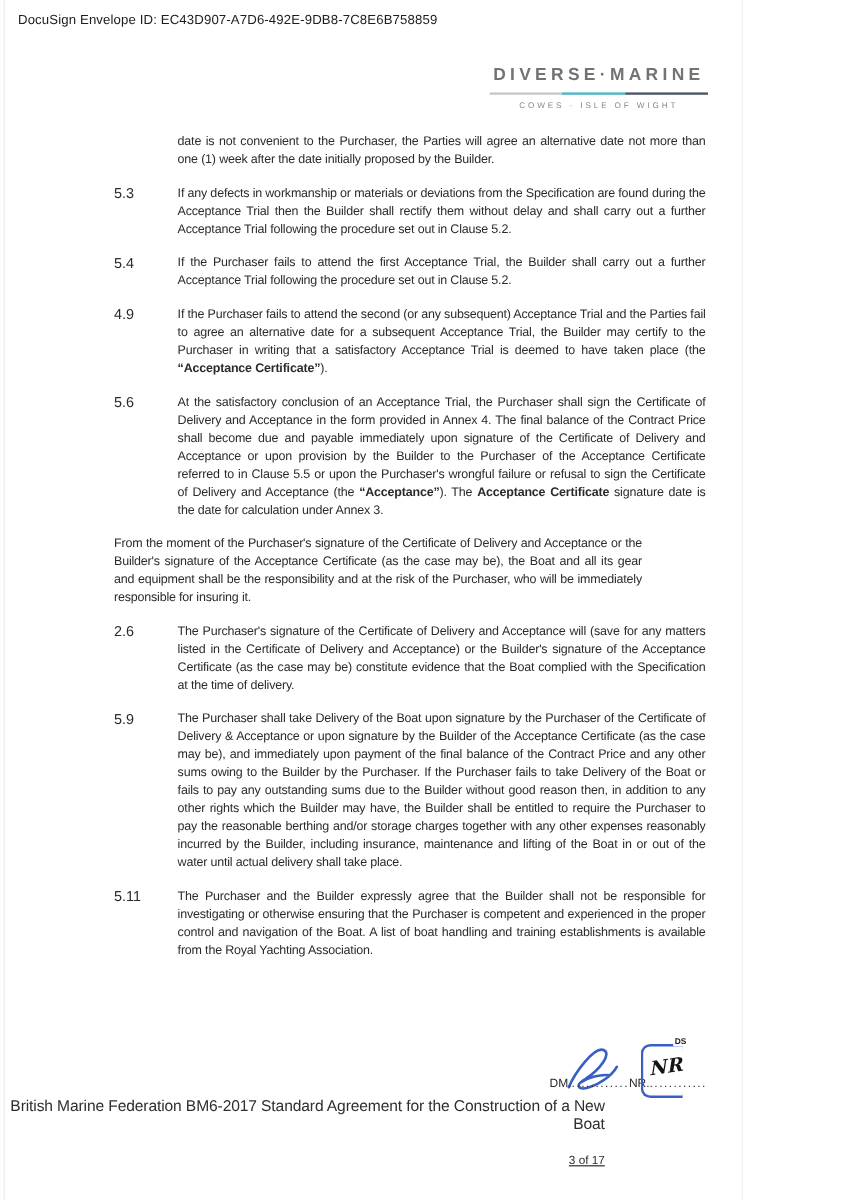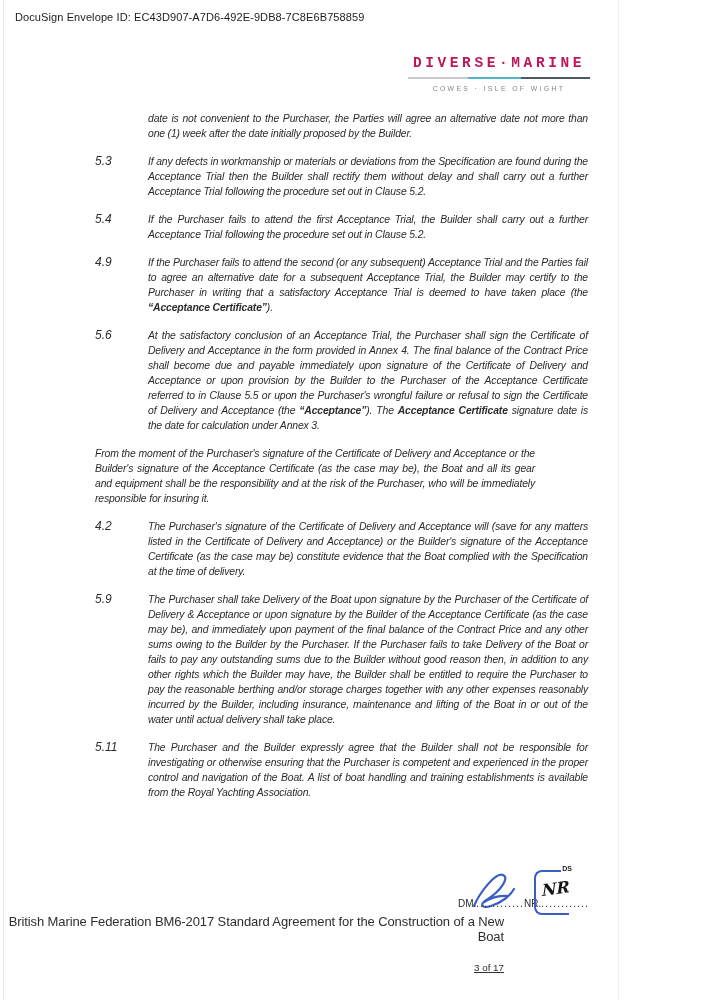--- a/index.html
+++ b/index.html
@@ -30,21 +30,21 @@
   .bar-gray{width:33%;}
   .bar-teal{width:29%;}
   .bar-dark{width:38%;}
   .logo-subtitle{
     margin-top:6px;font-size:6.8px;color:#7e8890;
     letter-spacing:2.4px;white-space:nowrap;
   }
 
   
   .content{position:absolute;left:95px;top:111px;width:493px;}
-  .clause{display:flex;margin-bottom:13px;font-style:italic;}
+  .clause{display:flex;margin-bottom:13px;}
   .clause-num{
     width:53px;flex-shrink:0;
     font-size:12px;line-height:15px;
   }
   .clause-text{
     width:440px;
     font-size:10.4px;line-height:15px;
     text-align:justify;letter-spacing:-0.15px;
   }
   .clause-text .bold{font-weight:bold;}
@@ -84,21 +84,21 @@
 </head>
 <body>
 
 <div class="page">
   <div class="scan-edge-left"></div>
   <div class="scan-edge-right"></div>
 
   <div class="envelope-id">DocuSign Envelope ID: EC43D907-A7D6-492E-9DB8-7C8E6B758859</div>
 
   <div class="logo">
-    <div class="logo-title" style="color: #be185d; font-family: Liberation Mono, monospace;">DIVERSE·MARINE</div>
+    <div class="logo-title" style="color: #737373;">DIVERSE·MARINE</div>
     <div class="logo-bar">
       <span class="bar-gray" style="background: rgb(198, 202, 205);"></span>
       <span class="bar-teal" style="background: rgb(82, 182, 201);"></span>
       <span class="bar-dark" style="background: rgb(78, 89, 99);"></span>
     </div>
     <div class="logo-subtitle">COWES · ISLE OF WIGHT</div>
   </div>
 
   <div class="content">
     <div class="clause">
@@ -124,21 +124,21 @@
     <div class="clause">
       <div class="clause-num">5.6</div>
       <div class="clause-text"><span>At the satisfactory conclusion of an Acceptance Trial, the Purchaser shall sign the Certificate of Delivery and Acceptance in the form provided in Annex 4. The final balance of the Contract Price shall become due and payable immediately upon signature of the Certificate of Delivery and Acceptance or upon provision by the Builder to the Purchaser of the Acceptance Certificate referred to in Clause 5.5 or upon the Purchaser's wrongful failure or refusal to sign the Certificate of Delivery and Acceptance (the </span><span class="bold">“Acceptance”</span><span>).  The </span><span class="bold">Acceptance Certificate</span><span> signature date is the date for calculation under Annex 3.</span></div>
     </div>
 
     <div class="clause">
       <div class="clause-text"><span>From the moment of the Purchaser's signature of the Certificate of Delivery and Acceptance or the Builder's signature of the Acceptance Certificate (as the case may be), the Boat and all its gear and equipment shall be the responsibility and at the risk of the Purchaser, who will be immediately responsible for insuring it.</span></div>
     </div>
 
     <div class="clause">
-      <div class="clause-num">4.2</div>
+      <div class="clause-num">2.6</div>
       <div class="clause-text"><span>The Purchaser's signature of the Certificate of Delivery and Acceptance will (save for any matters listed in the Certificate of Delivery and Acceptance) or the Builder's signature of the Acceptance Certificate (as the case may be) constitute evidence that the Boat complied with the Specification at the time of delivery.</span></div>
     </div>
 
     <div class="clause">
       <div class="clause-num">5.9</div>
       <div class="clause-text"><span>The Purchaser shall take Delivery of the Boat upon signature by the Purchaser of the Certificate of Delivery &amp; Acceptance or upon signature by the Builder of the Acceptance Certificate (as the case may be), and immediately upon payment of the final balance of the Contract Price and any other sums owing to the Builder by the Purchaser.  If the Purchaser fails to take Delivery of the Boat or fails to pay any outstanding sums due to the Builder without good reason then, in addition to any other rights which the Builder may have, the Builder shall be entitled to require the Purchaser to pay the reasonable berthing and/or storage charges together with any other expenses reasonably incurred by the Builder, including insurance, maintenance and lifting of the Boat in or out of the water until actual delivery shall take place.</span></div>
     </div>
 
 
     <div class="clause">

